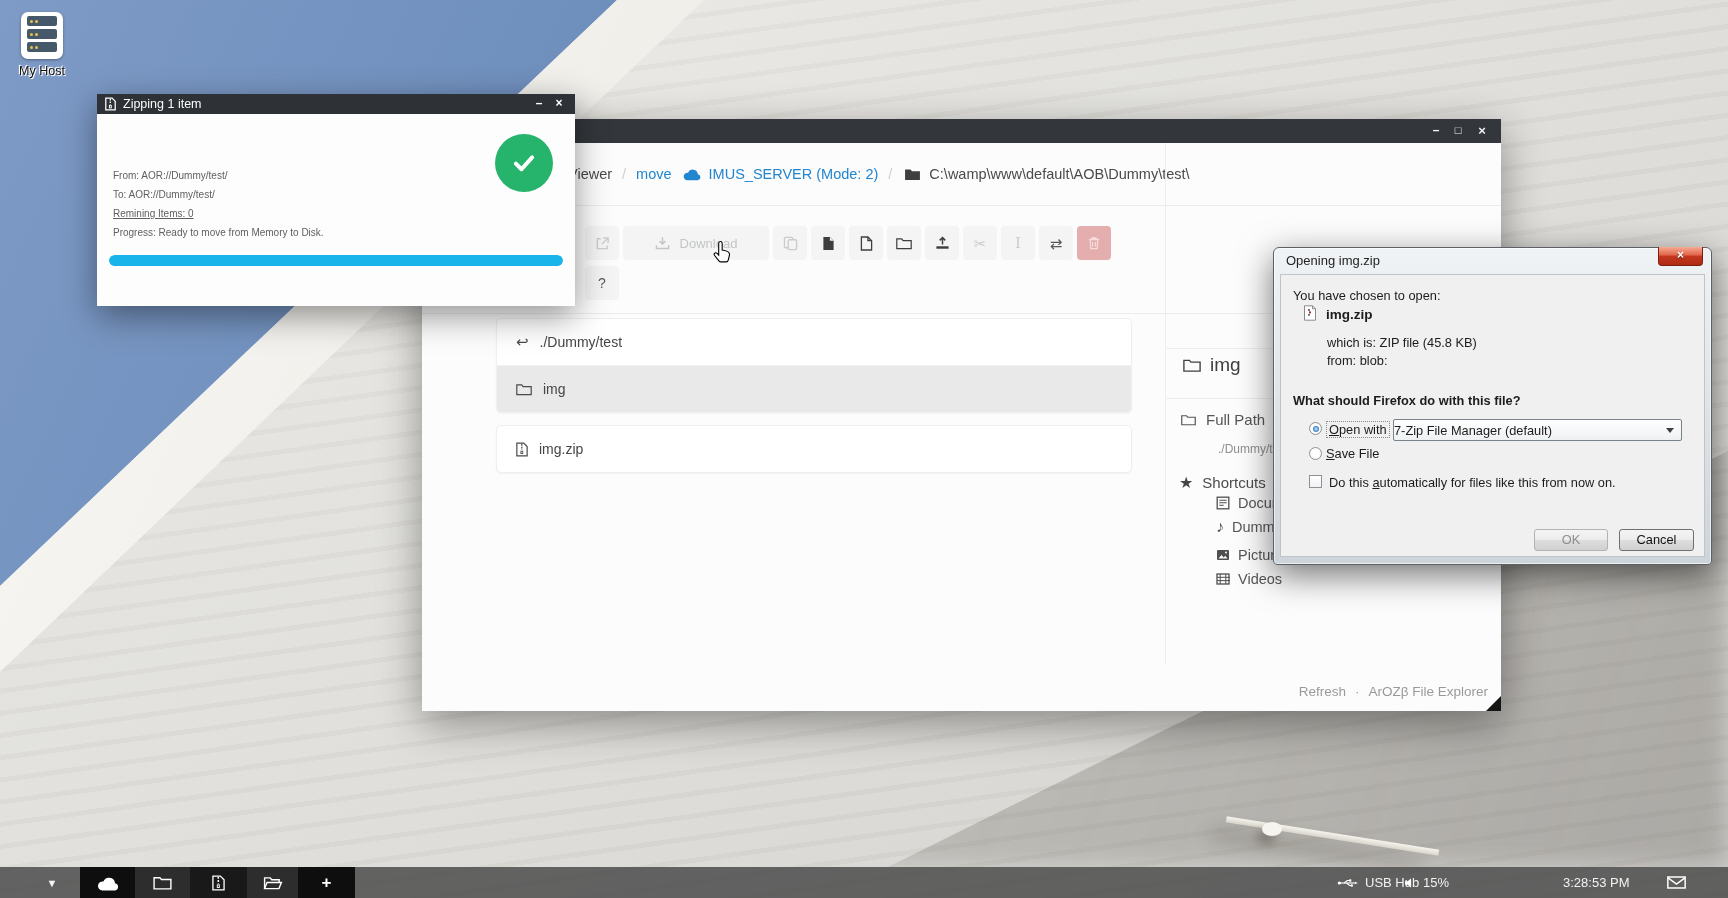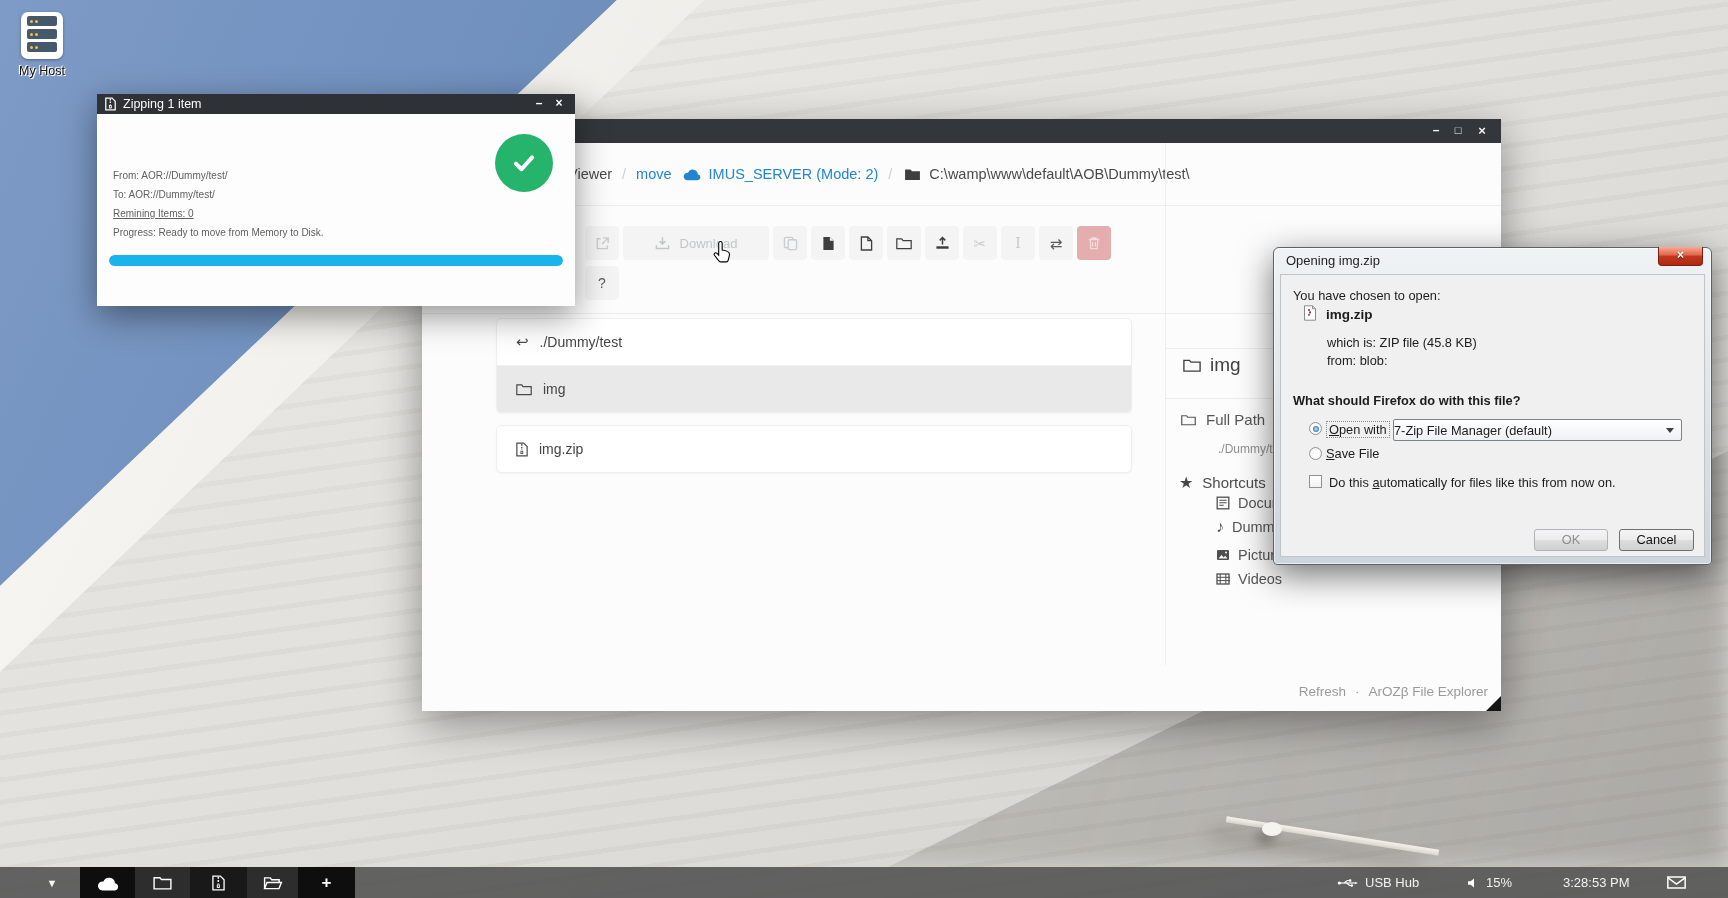--- a/index.html
+++ b/index.html
@@ -151,21 +151,21 @@
     display:flex;align-items:center;justify-content:center;cursor:pointer;}
   .tk-app{position:absolute;top:0;height:31px;display:flex;align-items:center;
     justify-content:center;cursor:pointer;color:#fff;}
   #tk-app-cloud{left:80px;width:55px;background:#0e0e0e;}
   #tk-app-folder{left:135px;width:55px;background:#2d2d2d;}
   #tk-app-zip{left:190px;width:57px;background:#191919;}
   #tk-app-open{left:247px;width:51px;background:#2d2d2d;}
   #tk-app-plus{left:298px;width:57px;background:#0e0e0e;font-size:17px;font-weight:bold;}
   .tk-tray{position:absolute;top:0;height:31px;display:flex;align-items:center;gap:7px;
     color:#f2f2f2;font-size:13px;cursor:pointer;}
-  #tk-usb{left:1337px;align-items:center;} #tk-vol{left:1467px;justify-content:flex-end;} #tk-clock{left:1563px;cursor:default;}
+  #tk-usb{left:1337px;align-items:center;} #tk-vol{left:1404px;justify-content:flex-end;} #tk-clock{left:1563px;cursor:default;}
   #tk-mail{left:1667px;}
 </style>
 </head>
 <body>
 
 <div id="screen">
 
   <div class="abs" id="bg-wall"></div>
   <div class="abs" id="bg-sky"></div>
   <div class="abs" id="bg-edge"></div>

